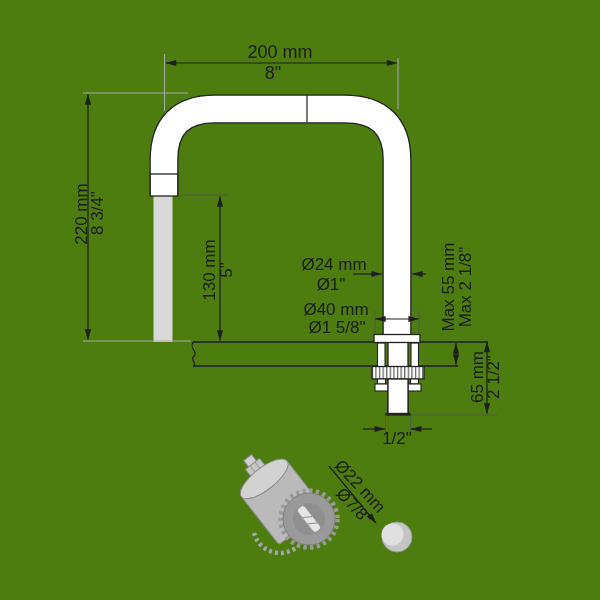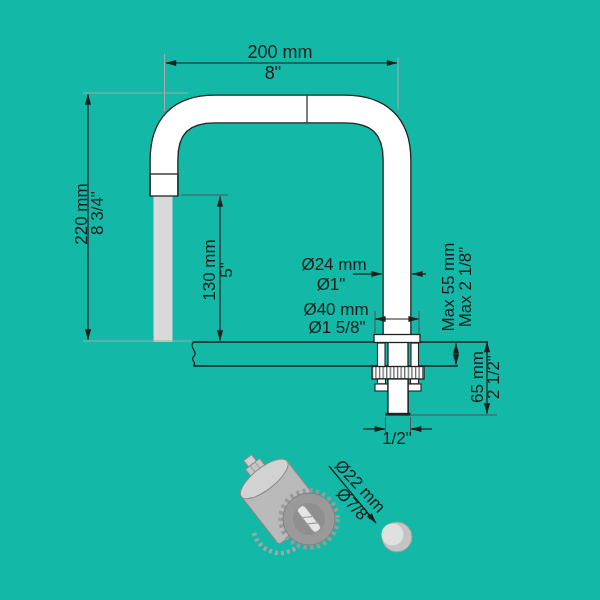--- a/index.html
+++ b/index.html
@@ -1,16 +1,16 @@
 <!DOCTYPE html>
 <html><head>
 <meta charset="utf-8">
 <style>
   html,body{margin:0;padding:0;background:#ffffff;}
-  .stage{position:relative;width:600px;height:600px;background:#14b8a6;overflow:hidden;
+  .stage{position:relative;width:600px;height:600px;background:#4d7c0f;overflow:hidden;
          font-family:"Liberation Sans", sans-serif;}
   svg text{font-family:"Liberation Sans", sans-serif;fill:#1c1c1c;}
   .dimtxt{font-size:17px;}
   .dimtxt-lg{font-size:18px;}
 </style>
 </head>
 <body>
 
 <div class="stage">
 <svg width="600" height="600" viewBox="0 0 600 600">

